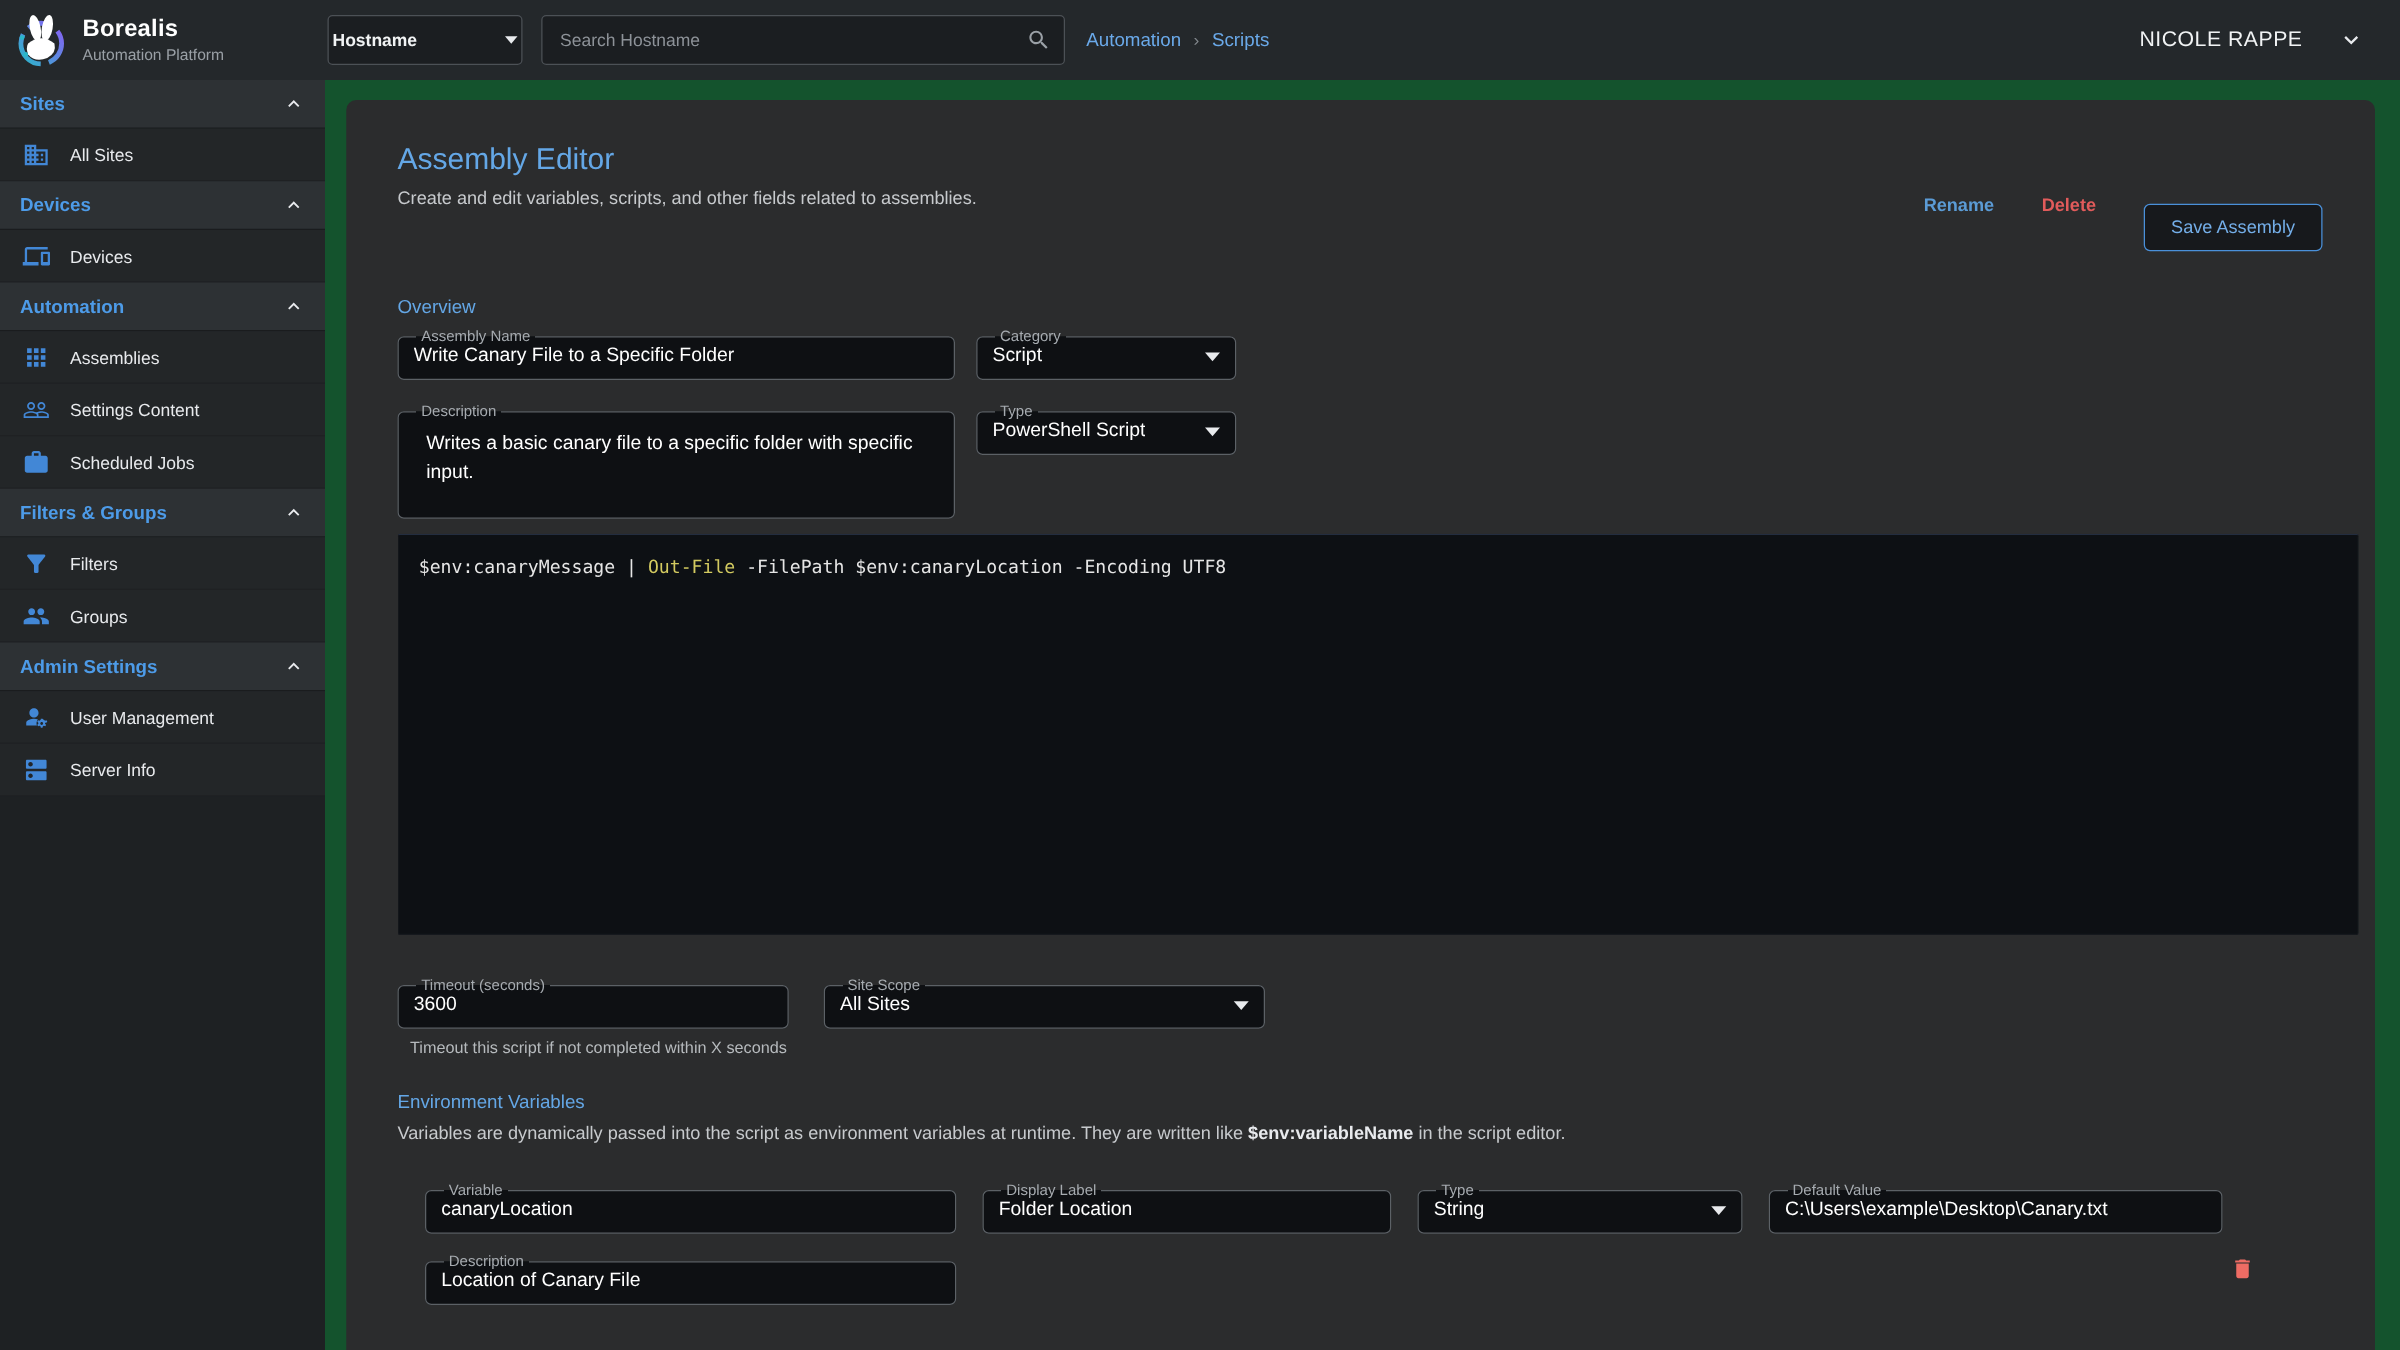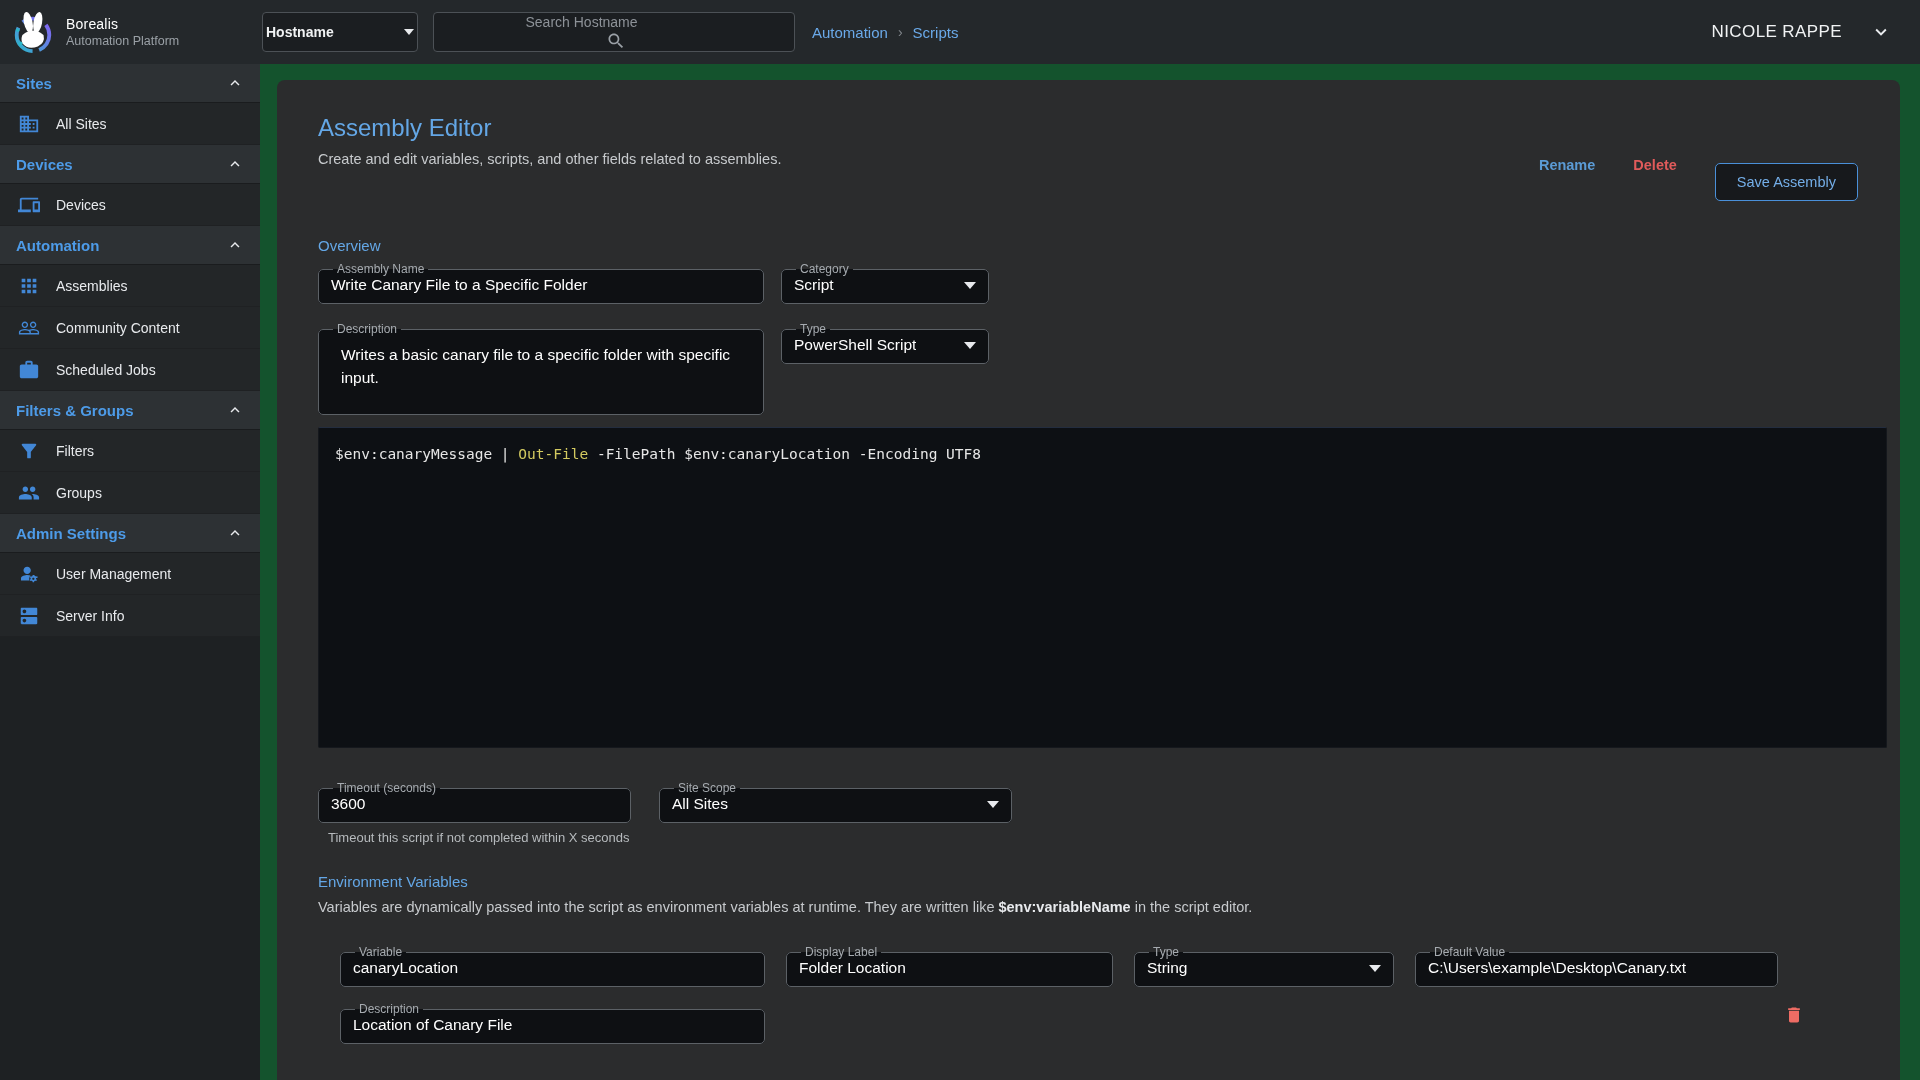--- a/index.html
+++ b/index.html
@@ -3,29 +3,29 @@
 <meta charset="utf-8">
 <style>
   * { margin:0; padding:0; box-sizing:border-box; }
   html,body { width:1920px; height:1080px; overflow:hidden; background:#0a0d12;
               font-family:"Liberation Sans", sans-serif; }
 
   
   .topbar { position:fixed; top:0; left:0; width:1920px; height:64px; background:#24282b;
             display:flex; align-items:center; z-index:10; }
   .brand { display:flex; align-items:center; gap:10px; padding-left:10px; width:250px; }
-  .brand-text .name { color:#ffffff; font-size:14px; font-weight:normal; letter-spacing:.2px; }
+  .brand-text .name { color:#ffffff; font-size:19px; font-weight:bold; letter-spacing:.2px; }
   .brand-text .sub  { color:#9aa0a6; font-size:12.5px; margin-top:2px; }
   .host-select { width:156px; height:40px; margin-left:12px; background:#1b1e21;
                  border:1px solid #4c5156; border-radius:4px; display:flex; align-items:center;
                  justify-content:space-between; padding:0 3px; cursor:pointer; }
   .host-select .val { color:#f1f3f4; font-size:14px; font-weight:bold; }
-  .searchbox { width:362px; height:40px; margin-left:15px; background:#1b1e21;
+  .searchbox { width:419px; height:40px; margin-left:15px; background:#1b1e21;
                border:1px solid #4c5156; border-radius:4px; display:flex; align-items:center;
-               padding:0 10px 0 14px;flex-direction:column; }
+               padding:0 10px 0 14px; }
   .searchbox input { flex:1; background:transparent; border:none; outline:none; color:#e8eaed;
                      font-size:14px; font-family:"Liberation Sans",sans-serif; }
   .searchbox input::placeholder { color:#8d9298; }
   .breadcrumb { display:flex; align-items:center; gap:10px; margin-left:17px; font-size:15px; }
   .breadcrumb .crumb { color:#6aa9e9; cursor:pointer; }
   .breadcrumb .sep { color:#80868b; font-size:14px; }
   .user-menu { margin-left:auto; margin-right:28px; display:flex; align-items:center; gap:28px;
                color:#f1f3f4; font-size:17px; letter-spacing:.4px; cursor:pointer; }
 
   
@@ -208,21 +208,21 @@
         </svg>
     </span>
     <span class="txt">Assemblies</span>
   </div>
   <div class="side-item">
     <span class="ico">
       <svg width="22" height="22" viewBox="0 0 24 24" fill="currentColor">
           <path d="M16.5 13c-1.2 0-3.07.34-4.5 1-1.43-.67-3.3-1-4.5-1C5.33 13 1 14.08 1 16.25V19h22v-2.75c0-2.17-4.33-3.25-6.5-3.25zm-4 4.5h-10v-1.25c0-.54 2.56-1.75 5-1.75s5 1.21 5 1.75v1.25zm9 0H14v-1.25c0-.46-.2-.86-.52-1.22.88-.3 1.96-.53 3.02-.53 2.44 0 5 1.21 5 1.75v1.25zM7.5 12c1.93 0 3.5-1.57 3.5-3.5S9.43 5 7.5 5 4 6.57 4 8.5 5.57 12 7.5 12zm0-5.5c1.1 0 2 .9 2 2s-.9 2-2 2-2-.9-2-2 .9-2 2-2zm9 5.5c1.93 0 3.5-1.57 3.5-3.5S18.43 5 16.5 5 13 6.57 13 8.5s1.57 3.5 3.5 3.5zm0-5.5c1.1 0 2 .9 2 2s-.9 2-2 2-2-.9-2-2 .9-2 2-2z"></path>
         </svg>
     </span>
-    <span class="txt">Community Content</span>
+    <span class="txt">Settings Content</span>
   </div>
   <div class="side-item">
     <span class="ico">
       <svg width="22" height="22" viewBox="0 0 24 24" fill="currentColor">
           <path d="M20 6h-4V4c0-1.1-.9-2-2-2h-4c-1.1 0-2 .9-2 2v2H4c-1.1 0-2 .9-2 2v11c0 1.1.9 2 2 2h16c1.1 0 2-.9 2-2V8c0-1.1-.9-2-2-2zm-6 0h-4V4h4v2z"></path>
         </svg>
     </span>
     <span class="txt">Scheduled Jobs</span>
   </div>
 

